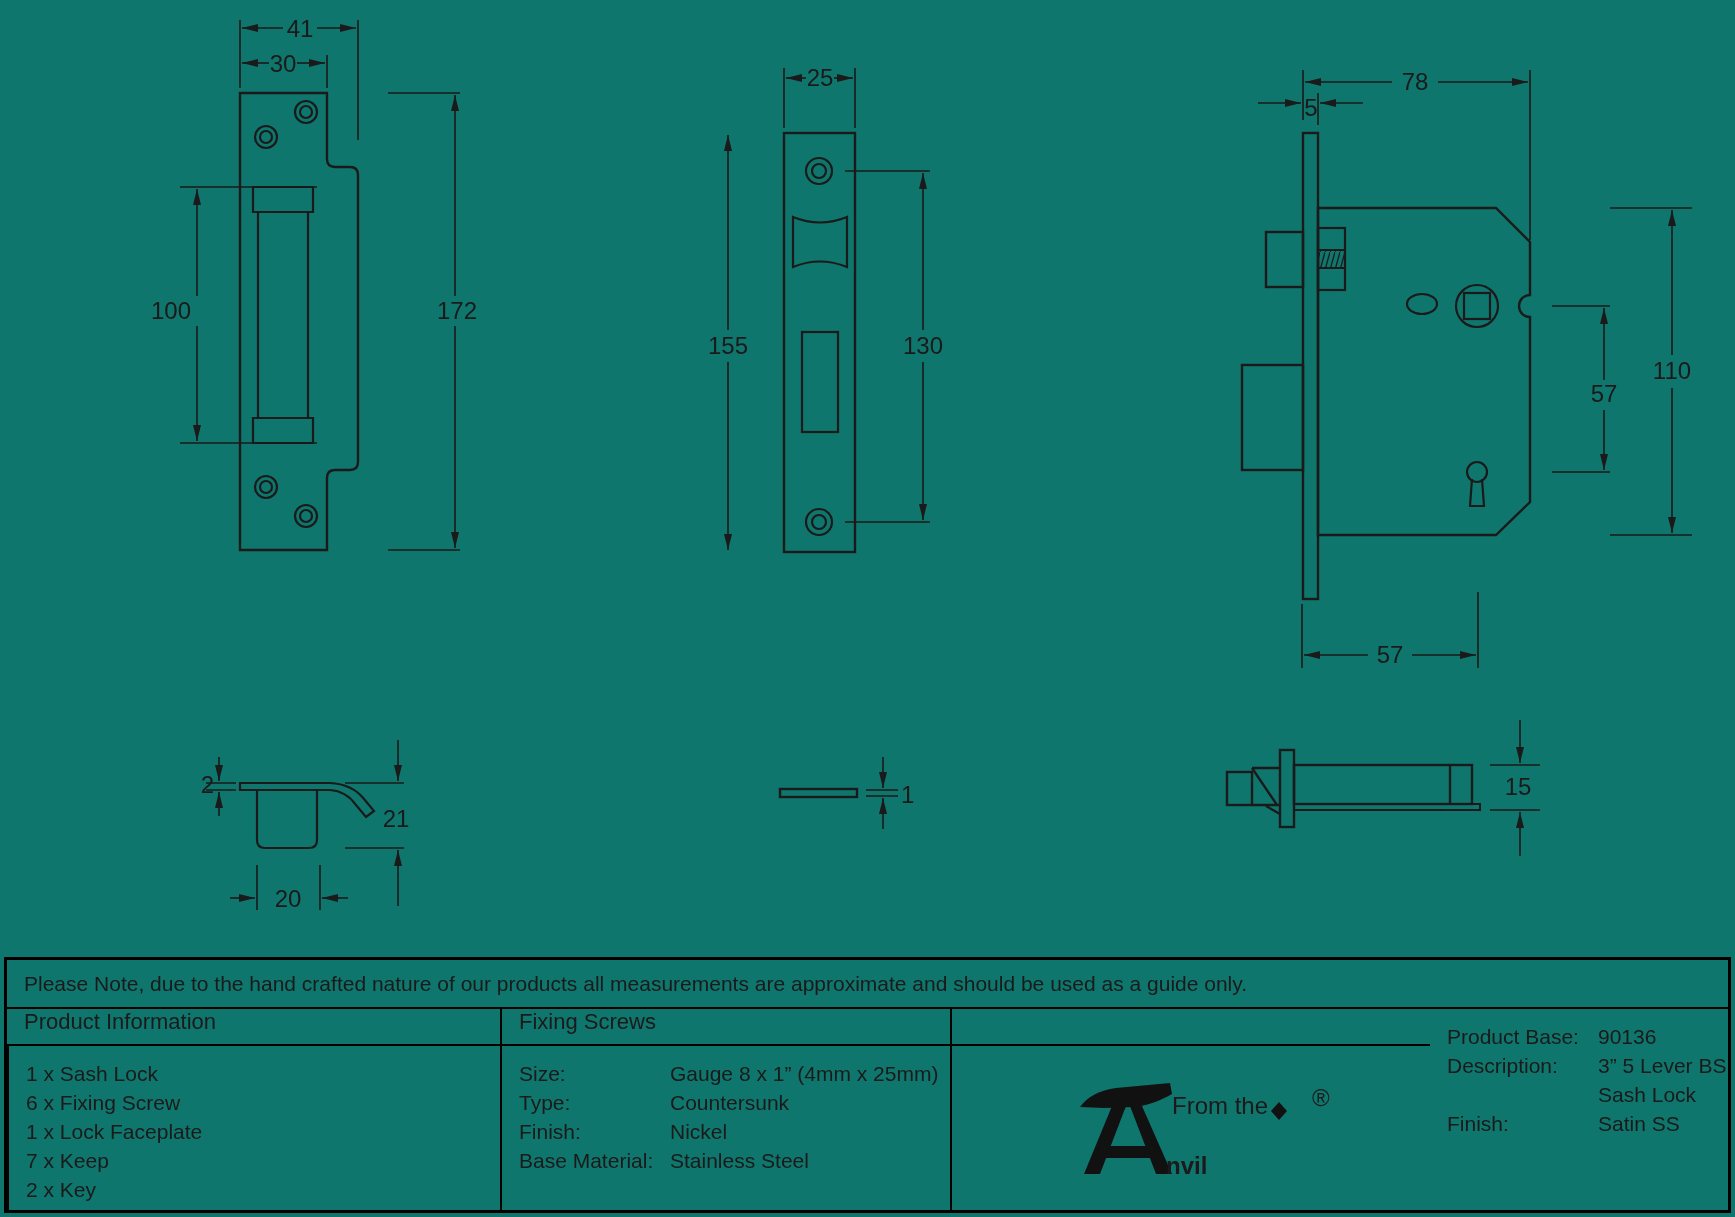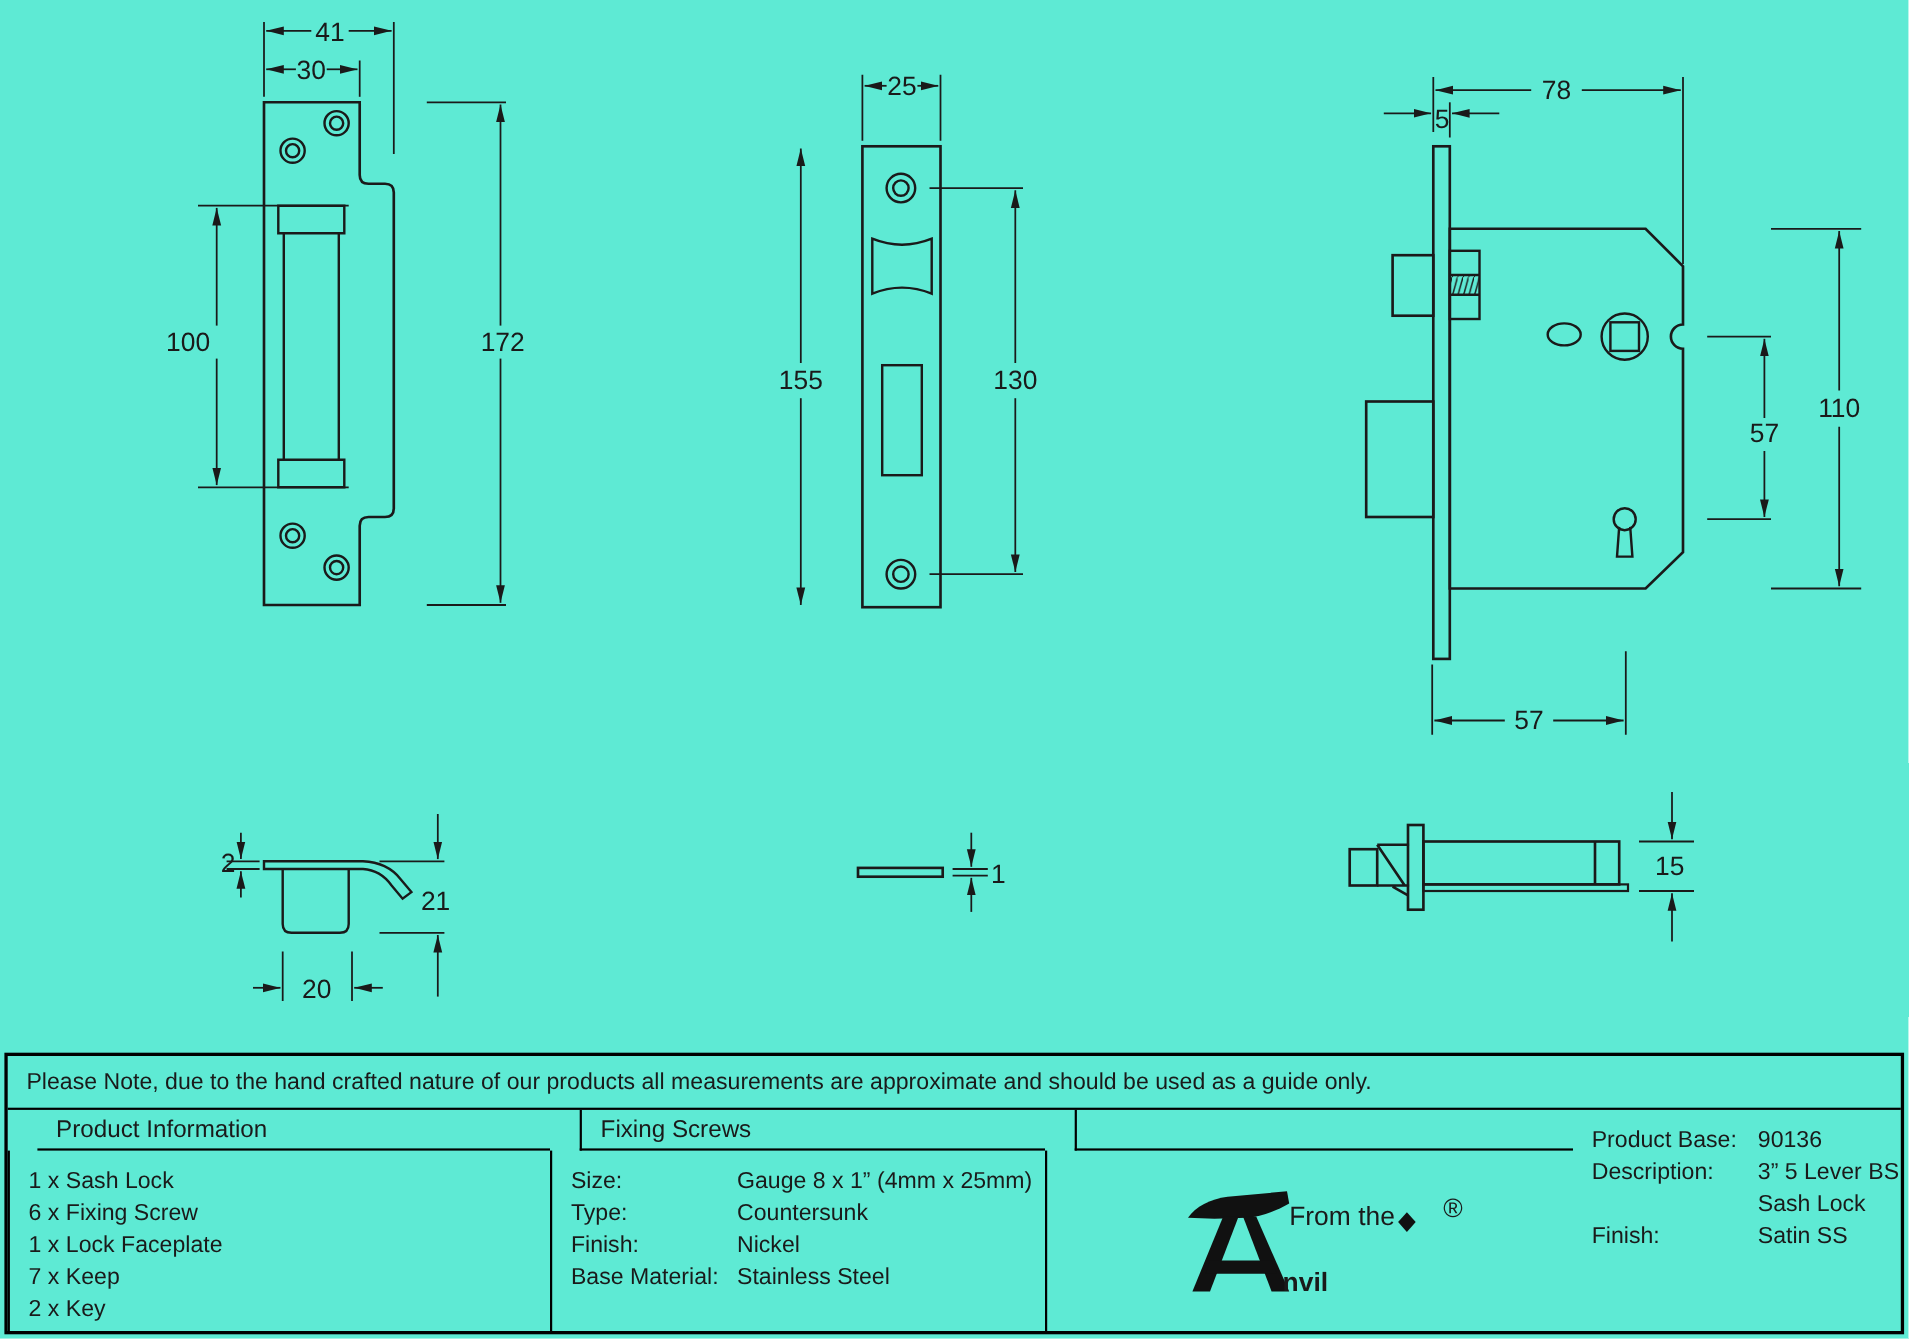--- a/index.html
+++ b/index.html
@@ -1,27 +1,27 @@
 <!DOCTYPE html>
 <html><head>
 <meta charset="utf-8">
 <style>
   html,body{margin:0;padding:0;background:#fff;}
-  #stage{position:relative;width:1735px;height:1217px;background:#5eead4;overflow:hidden;
+  #stage{position:relative;width:1735px;height:1217px;background:#0f766e;overflow:hidden;
          font-family:"Liberation Sans",sans-serif;color:#1a1a1a;}
   #drawing{position:absolute;left:0;top:0;}
   svg text{font-family:"Liberation Sans",sans-serif;font-size:24px;fill:#1a1a1a;}
   
   #spec-table{position:absolute;left:4px;top:957px;width:1727px;height:256px;
       box-sizing:border-box;border:3px solid #000;display:grid;
       grid-template-columns:493px 450px 480px 1fr;
       grid-template-rows:49px 37px 1fr;font-size:21px;}
   .note-row{grid-column:1 / 5;display:flex;align-items:center;padding-left:17px;
       border-bottom:2px solid #000;}
-  .hdr{border-bottom:2px solid #000;display:flex;align-items:center;padding-left:17px;font-size:22px;margin-left:27px;}
+  .hdr{border-bottom:2px solid #000;display:flex;padding-left:17px;font-size:22px;}
   .hdr + .hdr, .cell + .cell{border-left:2px solid #000;}
   .c2{border-left:2px solid #000;}
   .cell{padding:13px 0 0 17px;line-height:29px;}
   .kv{display:flex;}
   .kv .k{width:151px;flex:none;}
   .logo-cell{display:flex;align-items:center;justify-content:center;padding-top:22px;}
 </style>
 </head>
 <body>
 

